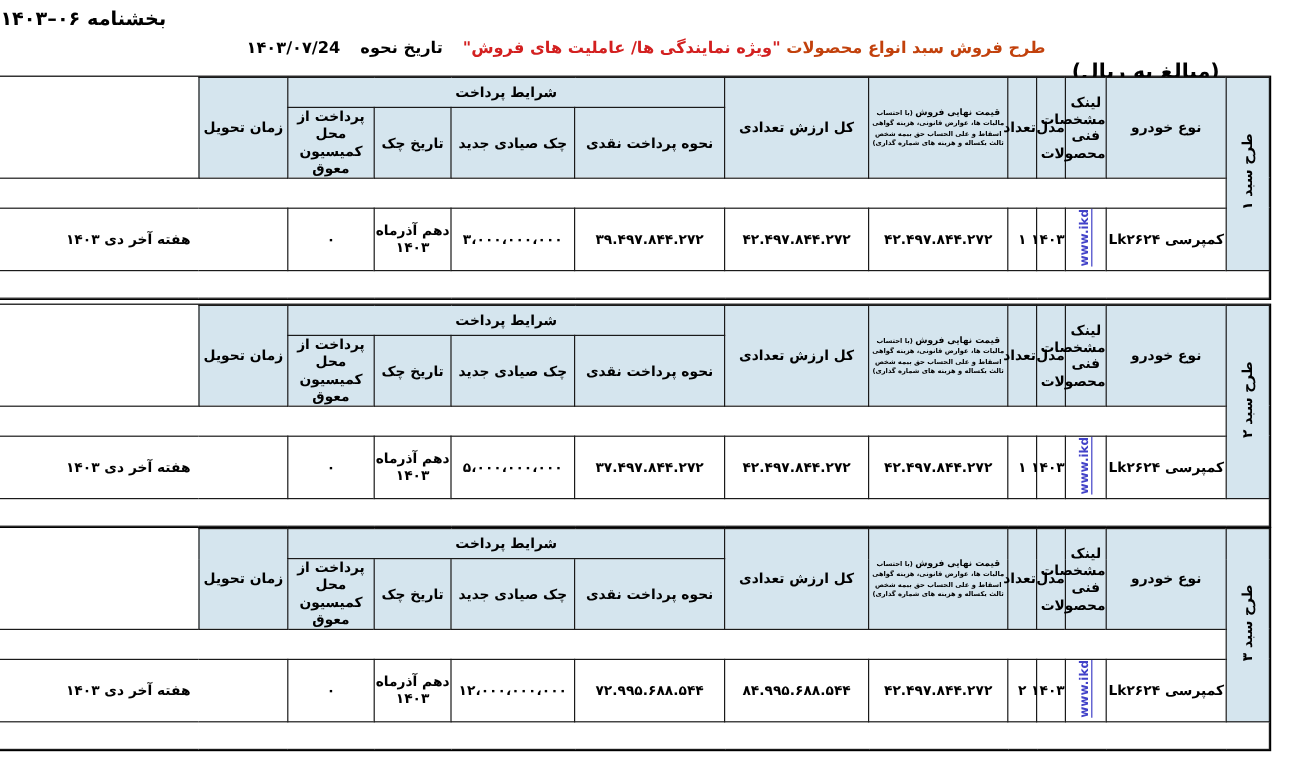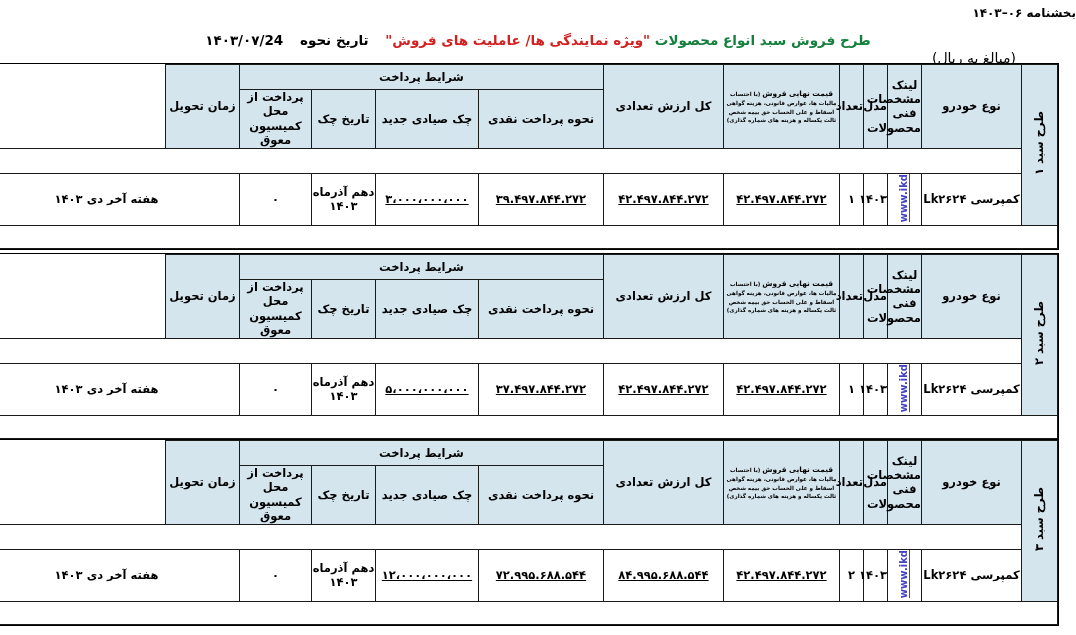--- a/index.html
+++ b/index.html
@@ -29,51 +29,51 @@
     top: 6px;
     right: 0;
     left: 0;
     height: 54px;
   }
   .title-line-1 {
     position: absolute;
     top: 0px;
     right: 0;
     left: 0;
-    text-align: right;
-    font-size: 12px;
+    text-align: left;
+    font-size: 16px;
     font-weight: bold;
     letter-spacing: 0px;
   }
   .title-line-2 {
     position: absolute;
     top: 26px;
     right: 0;
     left: 0;
     text-align: center;
     font-size: 13.5px;
     font-weight: bold;
     white-space: nowrap;
   }
   .title-line-2 .plan-name {
-    color: #15803d;
+    color: #c2410c;
   }
   .title-line-2 .highlight {
     color: #d32020;
   }
   .title-line-2 .exec-date {
     color: #000;
     margin-right: 12px;
   }
   .currency-note {
     position: absolute;
     top: 44px;
     right: 60px;
-    font-size: 14px;
-    font-weight: normal;
+    font-size: 17px;
+    font-weight: bold;
     direction: rtl;
   }
 
   
   .basket-block {
     position: absolute;
     right: 18px;
     width: 1022px;
   }
   #block-1 { top: 64px;  height: 172px; }
@@ -152,21 +152,21 @@
     font-weight: bold;
   }
   .spacer-row td {
     height: 24px;
     background: #ffffff;
   }
   .spacer-row-bottom td {
     height: 22px;
     background: #ffffff;
   }
-  .num { direction: ltr; unicode-bidi: bidi-override; text-decoration: underline; }
+  .num { direction: ltr; unicode-bidi: bidi-override; }
 
   .carname { font-size: 12px; }
 
   
   table.basket {
     outline: 1px solid #000;
   }
   .thickrow td { border-top: 2px solid #111; }
 </style>
 </head>

